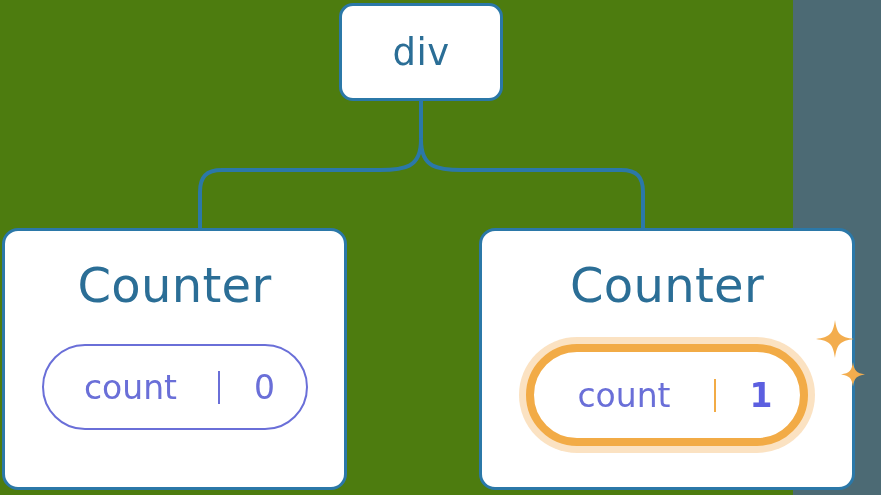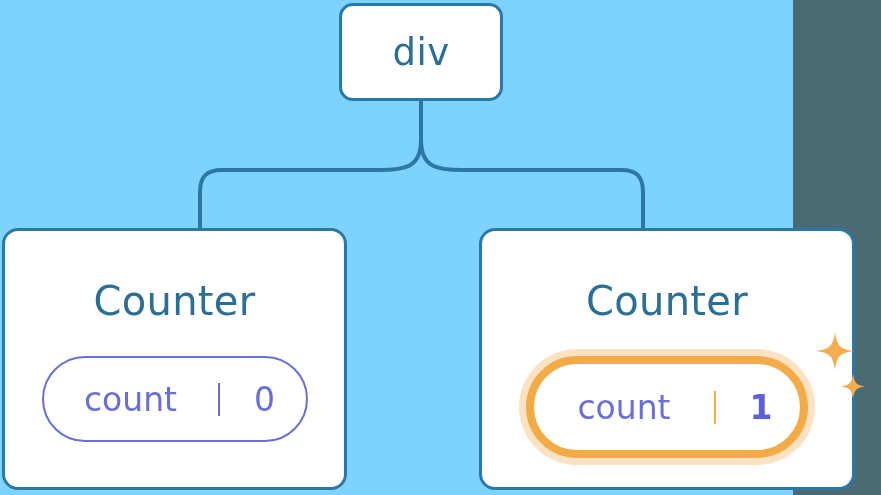--- a/index.html
+++ b/index.html
@@ -11,21 +11,21 @@
     width: 881px;
     height: 495px;
     overflow: hidden;
     background: #4c6a74;
     font-family: "DejaVu Sans", "Liberation Sans", sans-serif;
   }
   #stage {
     position: relative;
     width: 793px;
     height: 495px;
-    background: #7dd3fc;
+    background: #4d7c0f;
   }
 
   
   #connectors {
     position: absolute;
     left: 0;
     top: 0;
     width: 881px;
     height: 495px;
     pointer-events: none;
@@ -70,24 +70,24 @@
     width: 345px;
     height: 262px;
   }
   .card-right {
     left: 479px;
     top: 228px;
     width: 376px;
     height: 262px;
   }
   .card-title {
-    font-size: 40px;
+    font-size: 48px;
     color: #2b6e96;
     line-height: 1;
-    margin-top: 50px;
+    margin-top: 30px;
     letter-spacing: 0.3px;
   }
 
   
   .pill-wrap {
     position: relative;
     margin-top: 35px;
     display: flex;
     align-items: center;
     justify-content: center;

